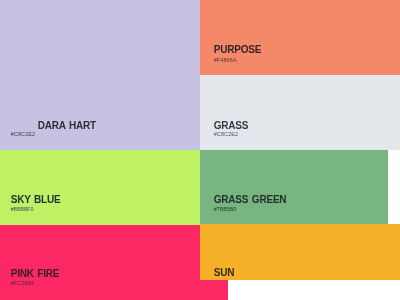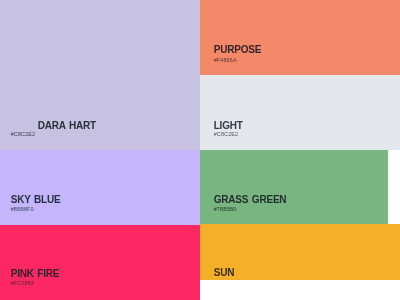--- a/index.html
+++ b/index.html
@@ -13,44 +13,44 @@
        transform:translateZ(0);}
   .swatch-hex{position:absolute;font-size:5.5px;font-weight:400;
        letter-spacing:0.1px;line-height:1;white-space:nowrap;
        transform:translateZ(0);}
   
   #swatch-0{left:0px;top:0px;width:200px;height:150px;}
   #swatch-1{left:200px;top:0px;width:200px;height:75px;}
   #swatch-2{left:200px;top:75px;width:200px;height:75px;}
   #swatch-3{left:0px;top:150px;width:200px;height:75px;}
   #swatch-4{left:200px;top:150px;width:188px;height:75px;}
-  #swatch-5{left:0px;top:225px;width:200px;height:75px;}
+  #swatch-5{left:0px;top:225px;width:200px;height:75px;padding-left:28px;}
   #swatch-6{left:200px;top:224px;width:200px;height:56px;}
 </style>
 </head>
 <body>
 
 <div class="palette-grid">
 
   <div class="swatch" id="swatch-0" style="background: rgb(200, 194, 226);">
     <div class="swatch-name" style="left: 10.7px; top: 121px; color: rgb(45, 47, 58); margin-left: 27px;">DARA HART</div>
     <div class="swatch-hex" style="left: 10.7px; top: 132px; color: rgb(63, 63, 80);">#C8C2E2</div>
   </div>
 
   <div class="swatch" id="swatch-1" style="background: rgb(244, 137, 106);">
     <div class="swatch-name" style="left: 13.7px; top: 44.9px; color: rgb(51, 37, 43);">PURPOSE</div>
     <div class="swatch-hex" style="left: 13.7px; top: 57.7px; color: rgb(86, 55, 54);">#F4896A</div>
   </div>
 
   <div class="swatch" id="swatch-2" style="background: rgb(228, 231, 236);">
-    <div class="swatch-name" style="left: 13.7px; top: 46px; color: rgb(50, 58, 68);">LIGHT</div>
+    <div class="swatch-name" style="left: 13.7px; top: 46px; color: rgb(50, 58, 68);">GRASS</div>
     <div class="swatch-hex" style="left: 13.7px; top: 57px; color: rgb(82, 89, 98);">#C8C2E2</div>
   </div>
 
-  <div class="swatch" id="swatch-3" style="background: #c4b5fd;">
+  <div class="swatch" id="swatch-3" style="background: #bef264;">
     <div class="swatch-name" style="left: 10.7px; top: 45px; color: rgb(38, 48, 62);">SKY BLUE</div>
     <div class="swatch-hex" style="left: 10.7px; top: 57.2px; color: rgb(56, 72, 94);">#88B8F0</div>
   </div>
 
   <div class="swatch" id="swatch-4" style="background: rgb(120, 181, 128);">
     <div class="swatch-name" style="left: 13.7px; top: 45px; color: rgb(34, 48, 42);">GRASS GREEN</div>
     <div class="swatch-hex" style="left: 13.7px; top: 57.2px; color: rgb(37, 58, 44);">#78B580</div>
   </div>
 
   <div class="swatch" id="swatch-5" style="background: rgb(252, 40, 99);">

